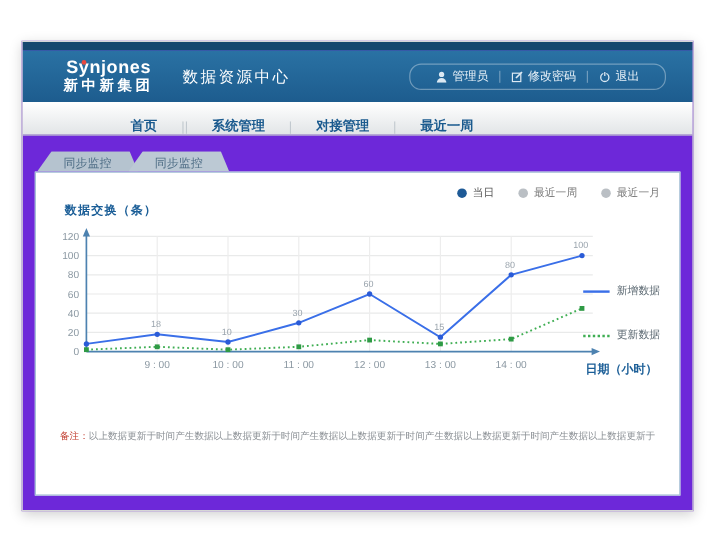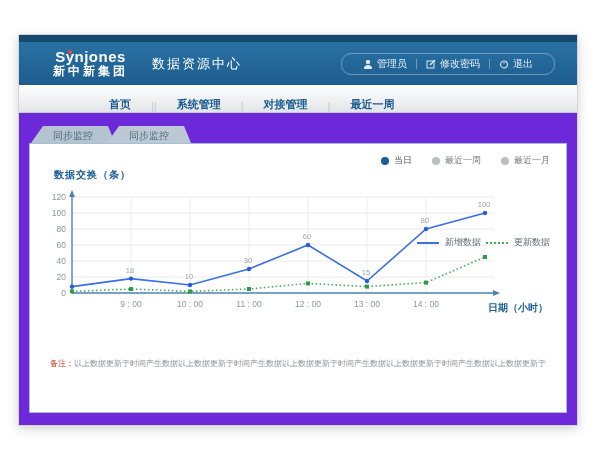--- a/index.html
+++ b/index.html
@@ -31,21 +31,21 @@
   .tab.t2 { background:#bcc9d4; }
   .panel { position:relative; background:#fff; border:1px solid #a5c0d6; height:270px; }
   .radios { position:absolute; top:10px; right:16px; display:flex; gap:20px; }
   .radio { display:flex; align-items:center; gap:5px; font-size:9px; color:#777; cursor:pointer; }
   .radio-dot { width:8px; height:8px; border-radius:50%; background:#babfc4; }
   .radio.selected .radio-dot { background:#1e5a96; }
   .radio.selected { color:#555; }
   .y-title { position:absolute; top:24px; left:24px; font-size:10px; font-weight:bold; color:#1b5e97; letter-spacing:1px; }
   .chart-svg { position:absolute; top:44px; left:12px; }
   .x-title { position:absolute; top:157px; right:18px; font-size:10px; font-weight:bold; color:#1b5e97; }
-  .legend { position:absolute; top:92px; right:16px; display:flex; flex-direction:row; gap:5px;text-align:right; }
+  .legend { position:absolute; top:92px; right:16px; display:flex; flex-direction:column; gap:24px;text-align:right; }
   .legend-item { display:flex; align-items:center; gap:6px; cursor:pointer; }
   .legend-sample { width:22px; height:0; border-top:2px solid #3a6fe8; }
   .legend-sample.dotted { border-top-style:dotted; border-top-color:#3fae53; }
   .legend-label { font-size:9px; color:#5d6a73; }
   .note { position:absolute; top:214px; left:0; width:100%; text-align:center; font-size:8px; }
   .note-label { color:#c0392b; font-weight:normal; }
   .note-text { color:#8a8f94; }
 </style>
 </head>
 <body>

